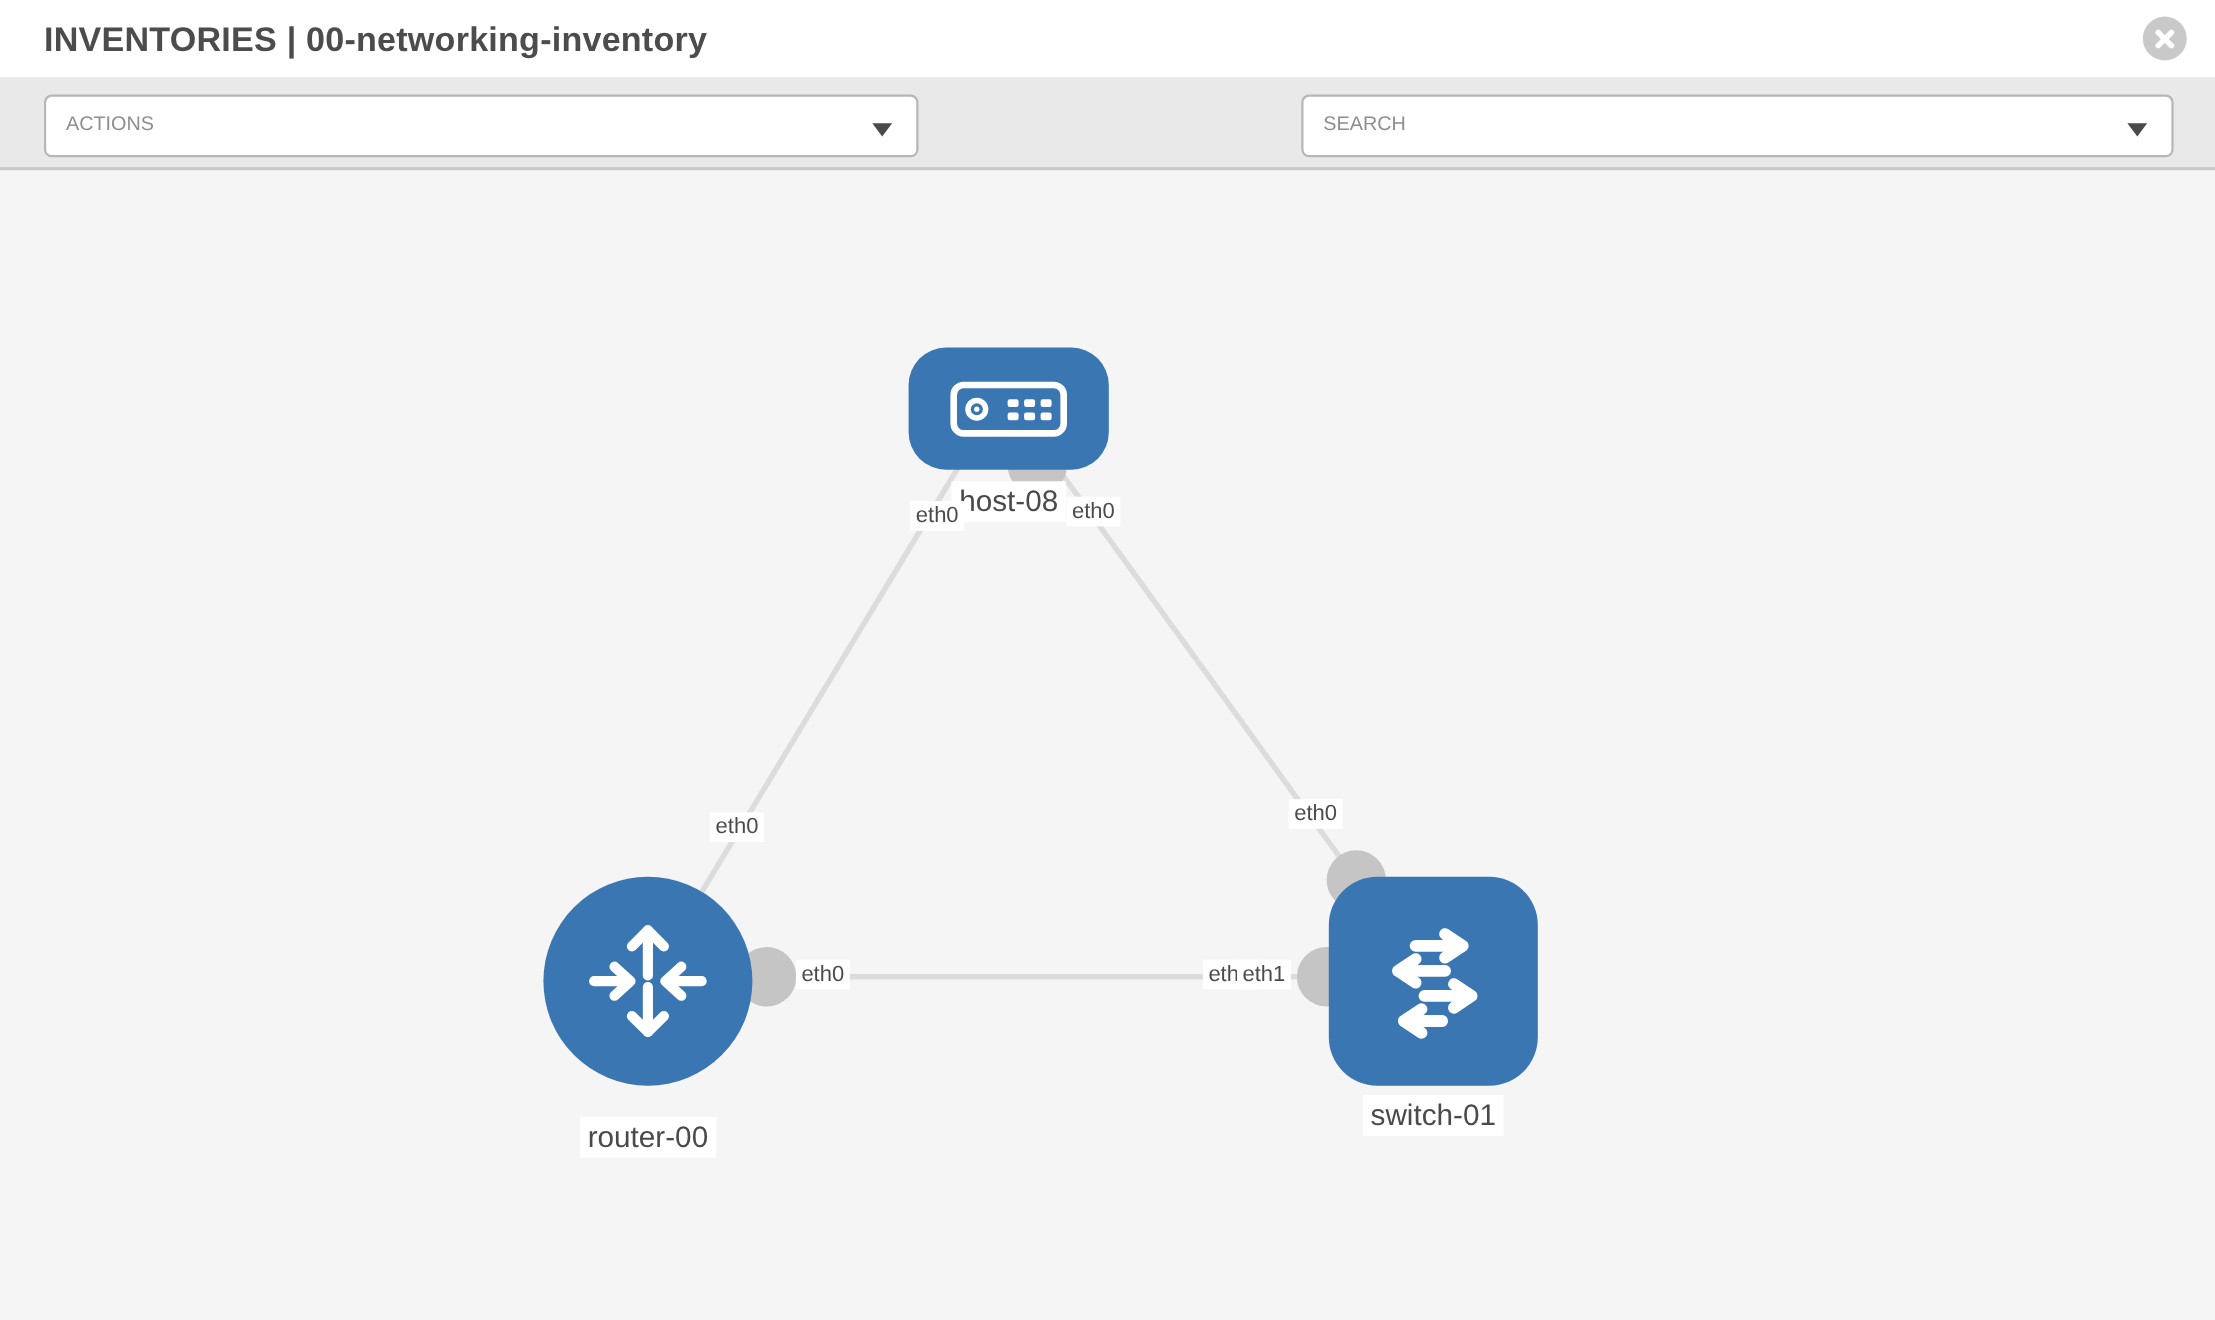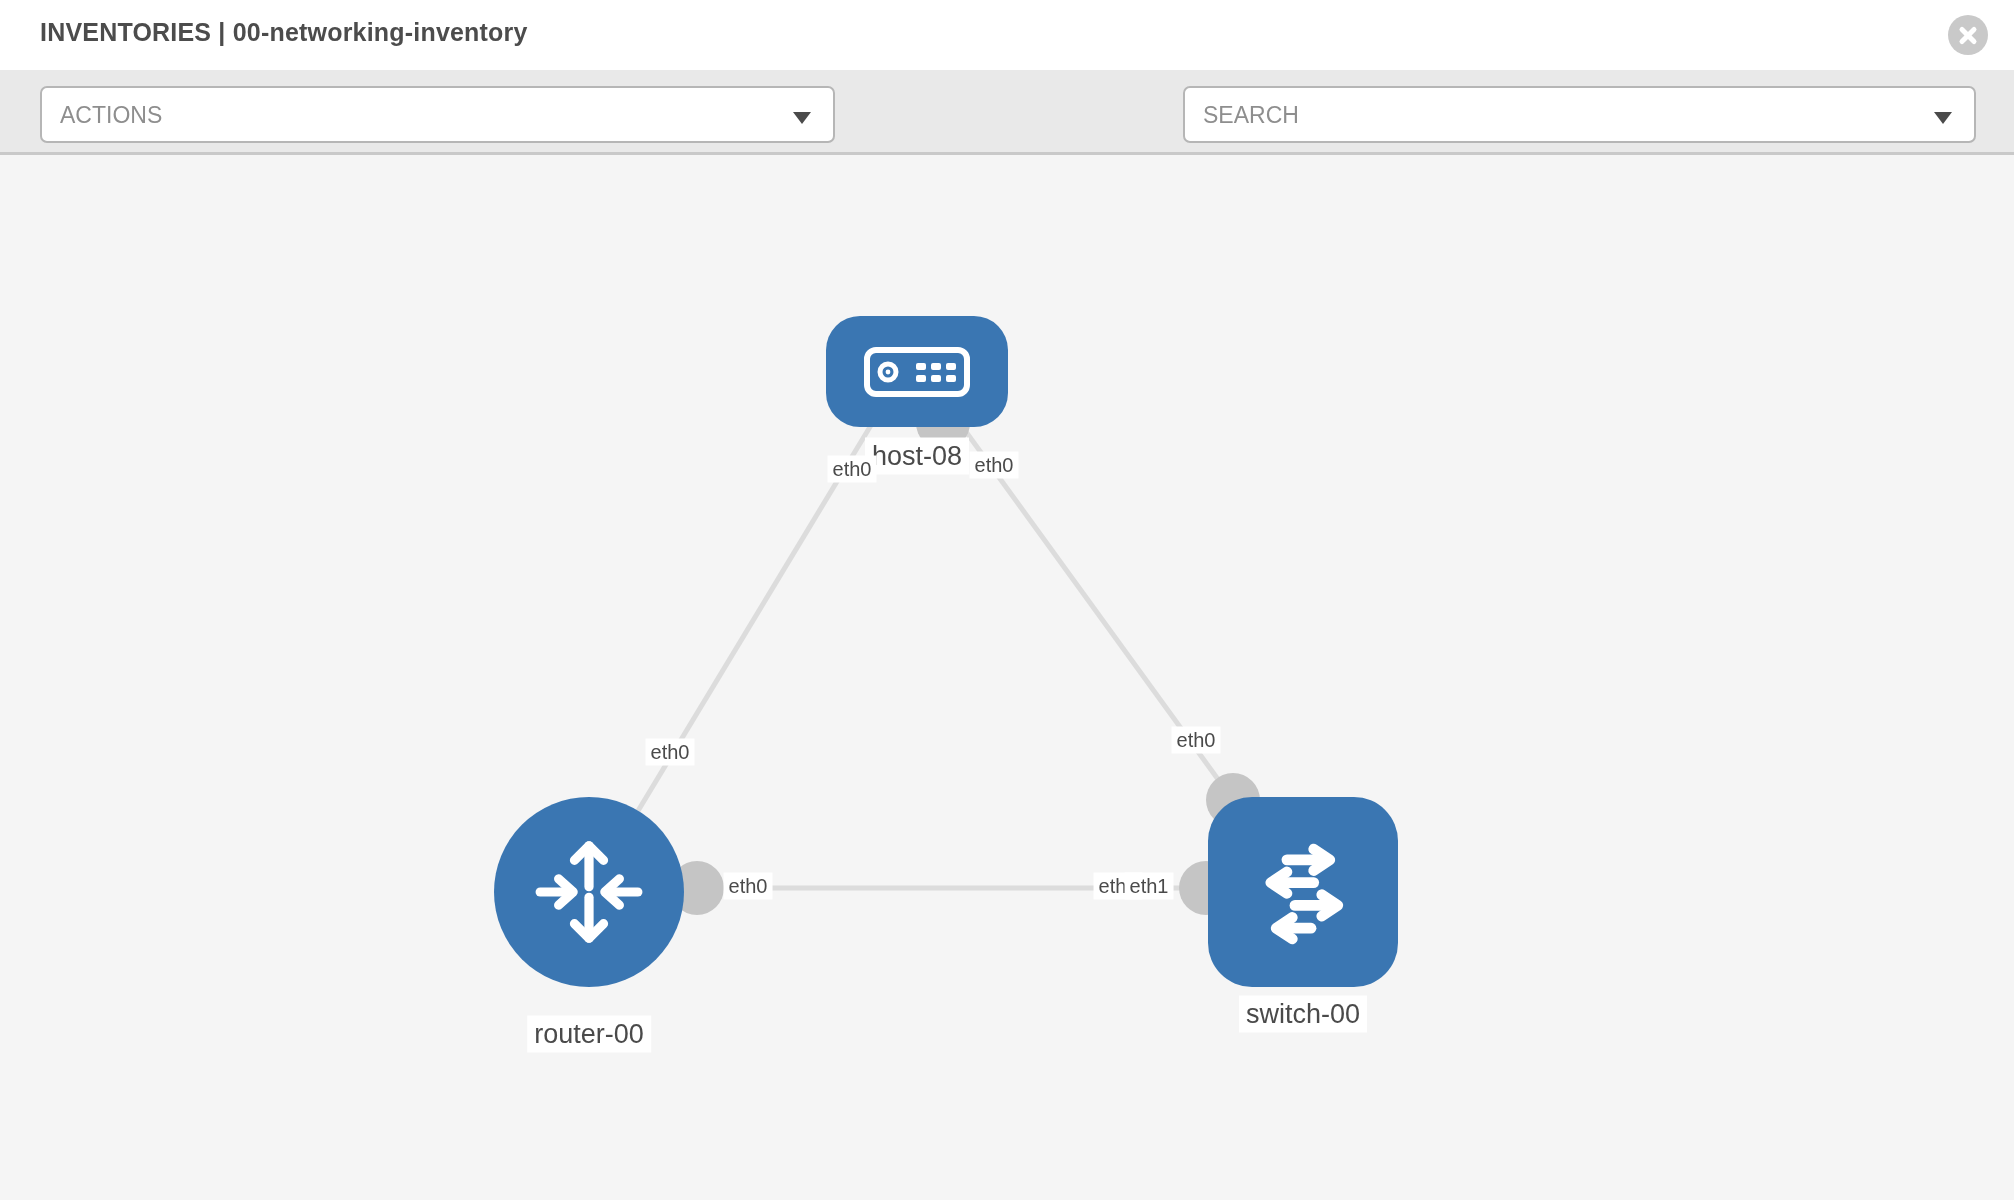--- a/index.html
+++ b/index.html
@@ -2,30 +2,30 @@
 <html><head>
 <meta charset="utf-8">
 <style>
   * { margin:0; padding:0; box-sizing:border-box; }
   html,body { width:2014px; height:1200px; }
   body { font-family:"Liberation Sans","DejaVu Sans",sans-serif; background:#fff; }
   #app { position:relative; width:2014px; height:1200px; overflow:hidden; background:#fff; }
 
   
   .header { position:absolute; left:0; top:0; width:2014px; height:70px; background:#fff; }
-  .header-title { position:absolute; left:40px; top:18px; font-size:25px; font-weight:bold; color:#4c4c4c; letter-spacing:0.2px; }
+  .header-title { position:absolute; left:40px; top:18px; font-size:31px; font-weight:bold; color:#4c4c4c; letter-spacing:0.2px; }
   .close-btn { position:absolute; right:26px; top:15px; width:40px; height:40px; border-radius:50%; background:#c9c9c9; cursor:pointer; }
   .close-btn .x1,.close-btn .x2 { position:absolute; left:9px; top:17.5px; width:22px; height:5px; border-radius:3px; background:#fff; }
   .close-btn .x1 { transform:rotate(45deg); }
   .close-btn .x2 { transform:rotate(-45deg); }
 
   
   .toolbar { position:absolute; left:0; top:70px; width:2014px; height:85px; background:#e9e9e9; border-bottom:3px solid #c9c9c9; }
   .select-box { position:absolute; top:16px; height:57px; background:#fff; border:2px solid #b6b6b6; border-radius:7px; cursor:pointer; }
-  .select-box .sel-label { position:absolute; left:18px; top:14px; font-size:23px; color:#8e8e8e; }
+  .select-box .sel-label { position:absolute; left:18px; top:14px; font-size:18px; color:#8e8e8e; }
   .caret-down { position:absolute; right:22px; top:24px; width:0; height:0; border-left:9px solid transparent; border-right:9px solid transparent; border-top:12px solid #4a4a4a; }
   .actions-box { left:40px; width:795px; }
   .search-box { left:1183px; width:793px; }
   .tool-icon { position:absolute; top:100px; width:40px; height:40px; cursor:pointer; }
   .wrench-pos { left:1049px; }
   .key-pos { left:1117px; }
 
   
   .canvas { position:absolute; left:0; top:155px; width:2014px; height:1045px; background:#f5f5f5; }
   .links-svg { position:absolute; left:0; top:0; width:2014px; height:1045px; }
@@ -134,21 +134,21 @@
           <line x1="44" y1="60" x2="70" y2="60"></line>
             <polyline points="64,52 76,60 64,68"></polyline>
           <line x1="56" y1="77" x2="36" y2="77"></line>
             <polyline points="42,69 30,77 42,85"></polyline>
         </g>
       </svg>
     </div>
 
     <div class="lbl node-lbl" style="left:917px; top:301px;">host-08</div>
     <div class="lbl node-lbl" style="left:589px; top:859px;margin-top:20px;">router-00</div>
-    <div class="lbl node-lbl" style="left:1303px; top:859px;">switch-00</div>
+    <div class="lbl node-lbl" style="left:1303px; top:859px;">switch-01</div>
 
     <div class="lbl eth-lbl" style="left:670px; top:597px;">eth0</div>
     <div class="lbl eth-lbl" style="left:852px; top:314px; z-index:0;">eth0</div>
     <div class="lbl eth-lbl" style="left:994px; top:310px;">eth0</div>
     <div class="lbl eth-lbl" style="left:1196px; top:585px;">eth0</div>
     <div class="lbl eth-lbl" style="left:748px; top:731px;">eth0</div>
     <div class="lbl eth-lbl" style="left:1118px; top:731px; z-index:1;">eth0</div>
     <div class="lbl eth-lbl" style="left:1149px; top:731px; z-index:2;">eth1</div>
 
   </div>

